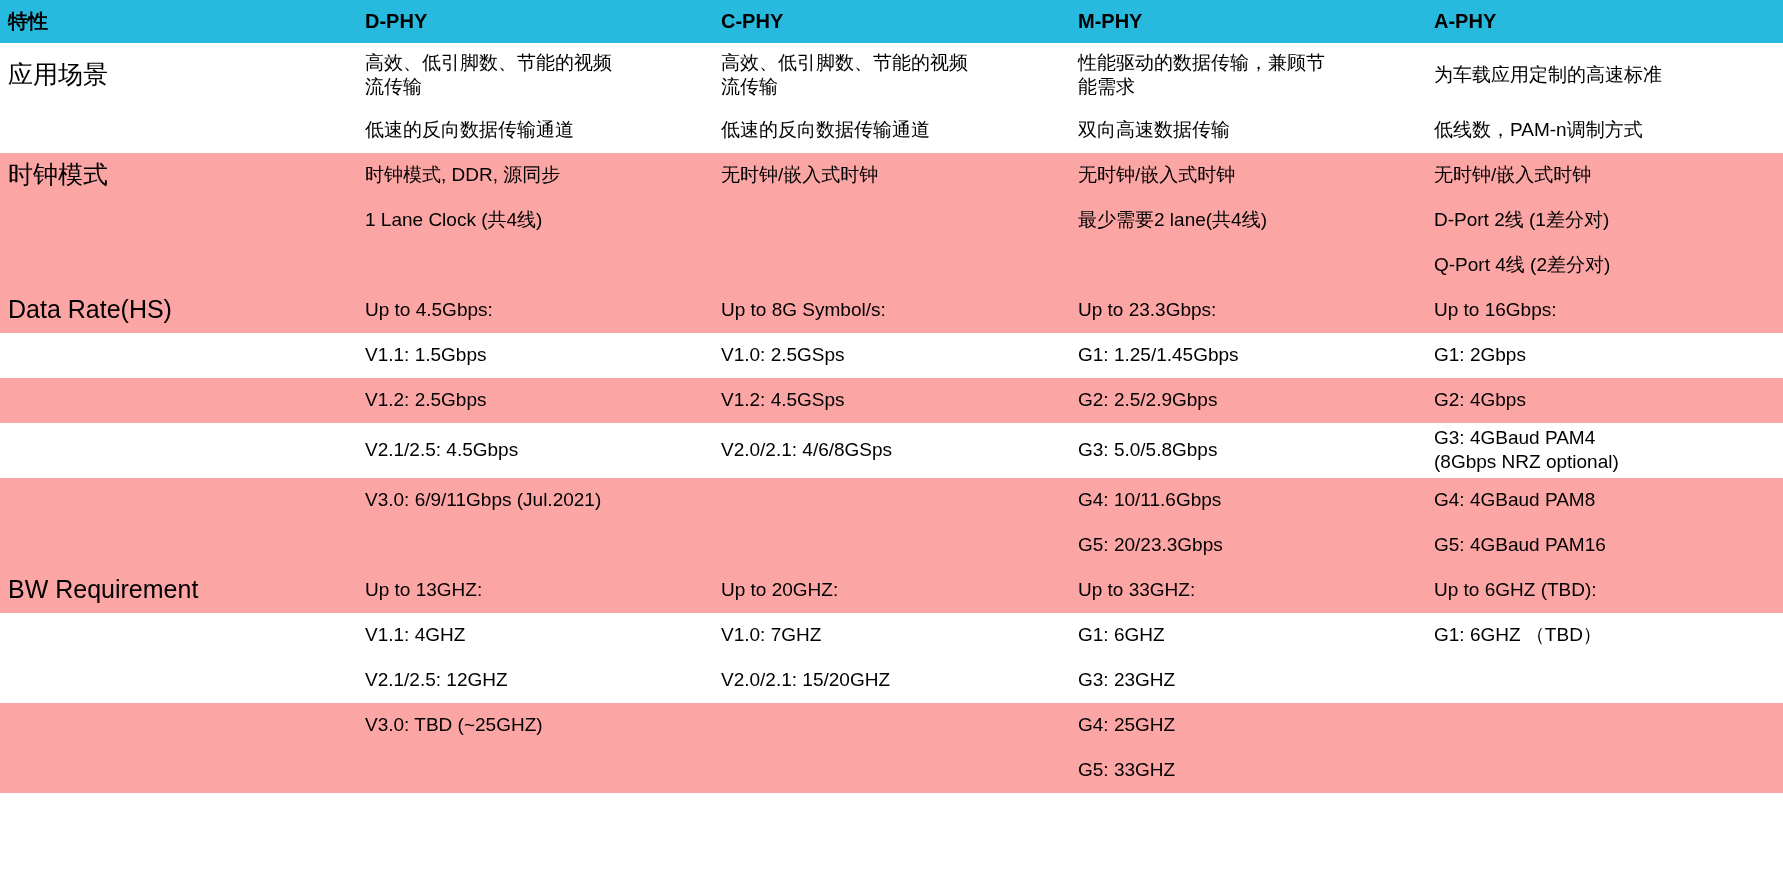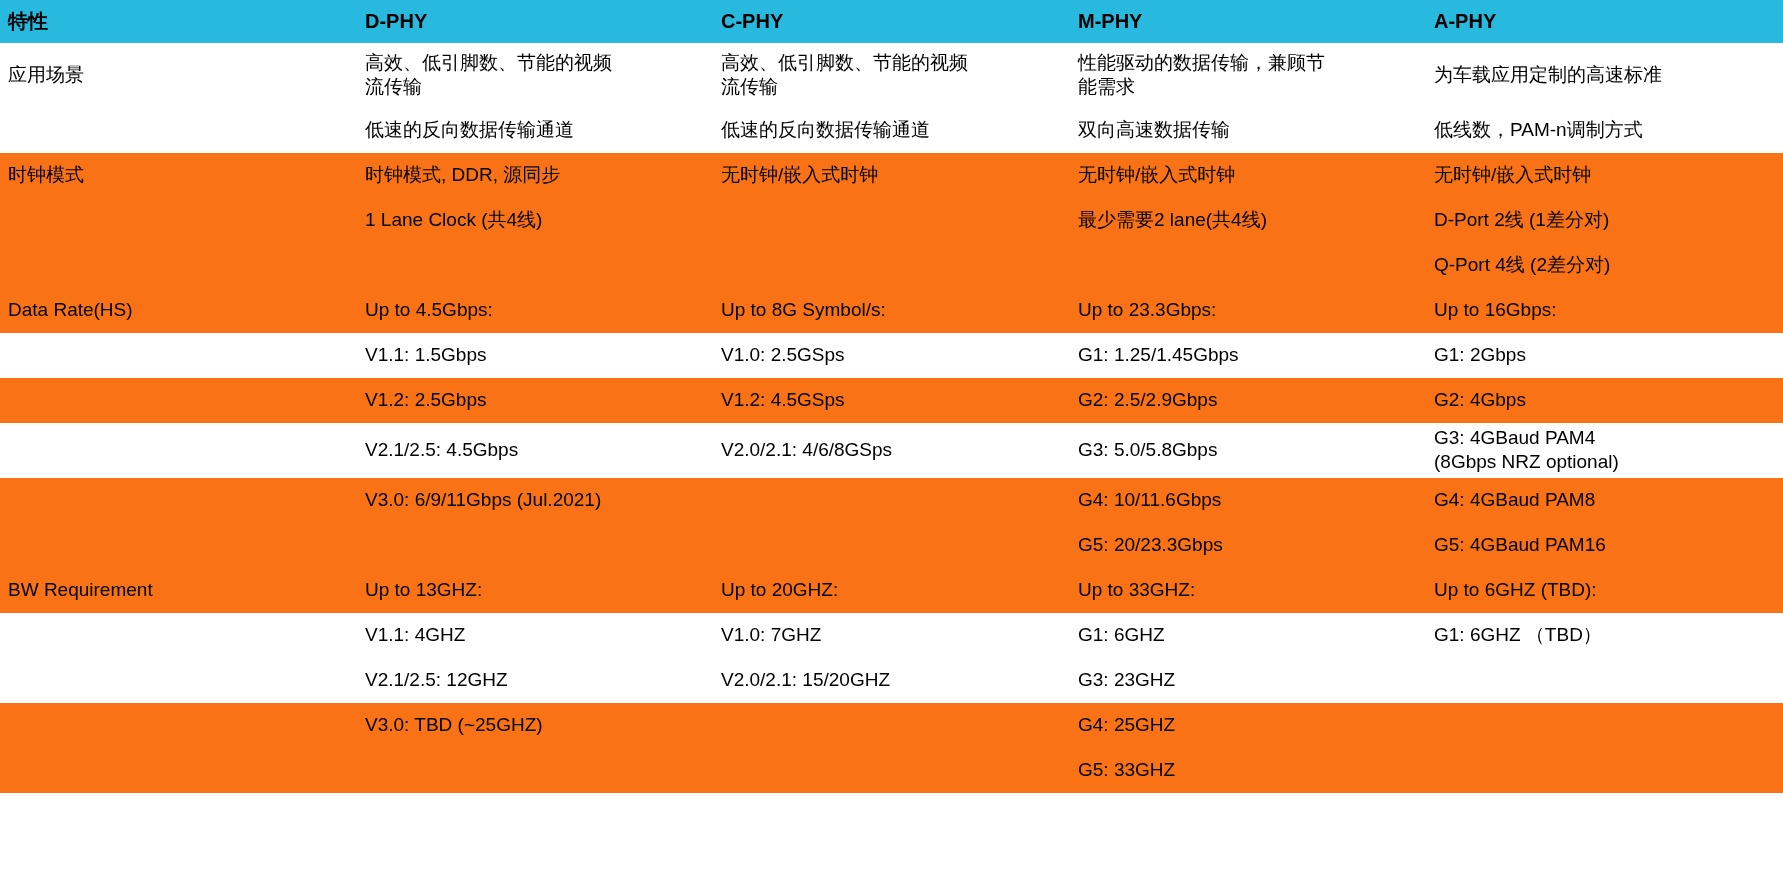--- a/index.html
+++ b/index.html
@@ -45,23 +45,23 @@
   thead th {
     background: #27bade;
     color: #000000;
     font-weight: bold;
     font-size: 20px;
     height: 36px;
     padding-top: 4px;
     padding-bottom: 4px;
   }
   tr.band-a td { background: #ffffff; }
-  tr.band-b td { background: #f97316; }
-
-  td.feature-cell { font-size: 19px; }
+  tr.band-b td { background: #fca5a5; }
+
+  td.feature-cell { font-size: 25px; }
   td.val-cell { font-size: 19px; }
 
   .mono-pad { white-space: pre; }
 
   
   tr.h-tall td { height: 58px; }
   tr.h-norm td { height: 38px; }
   tr.h-mid  td { height: 44px; }
 </style>
 </head>

